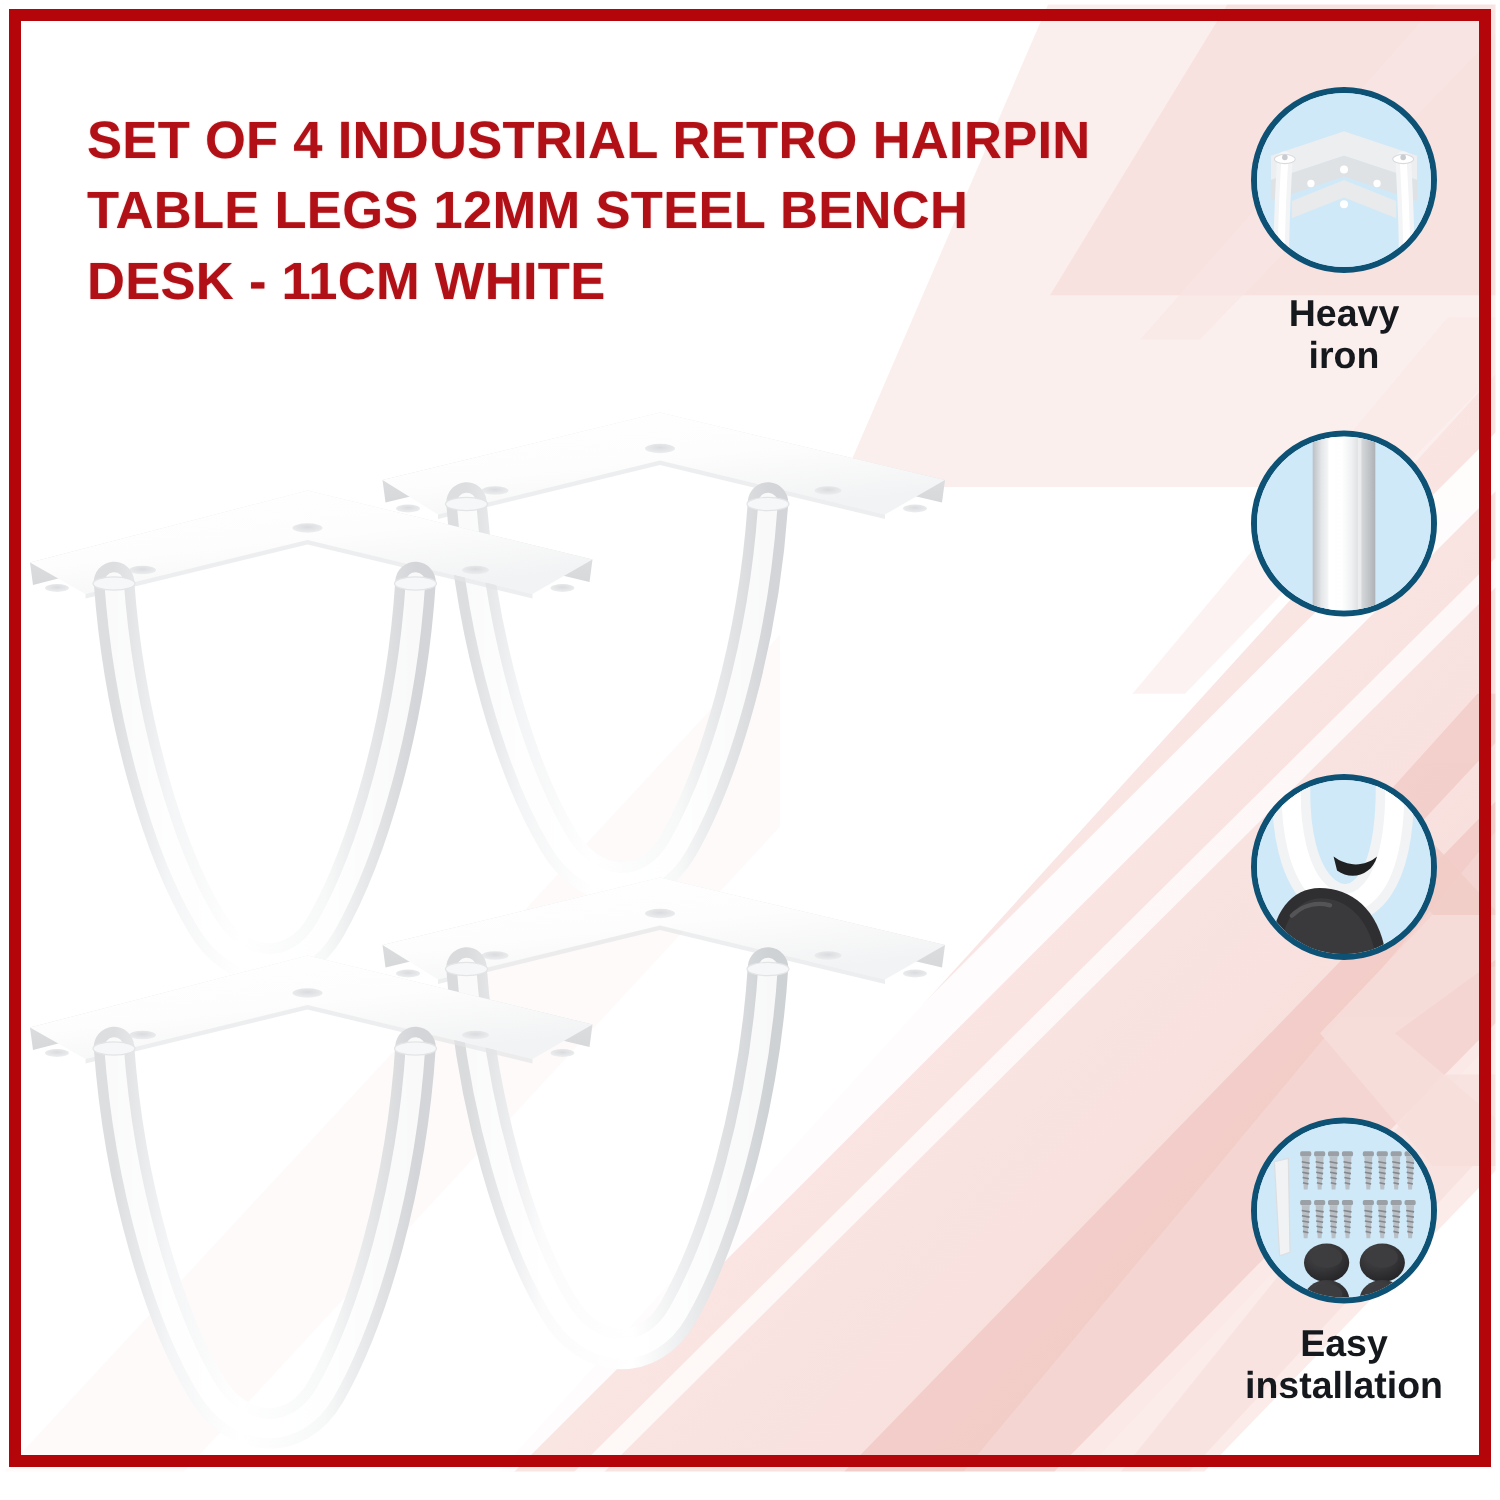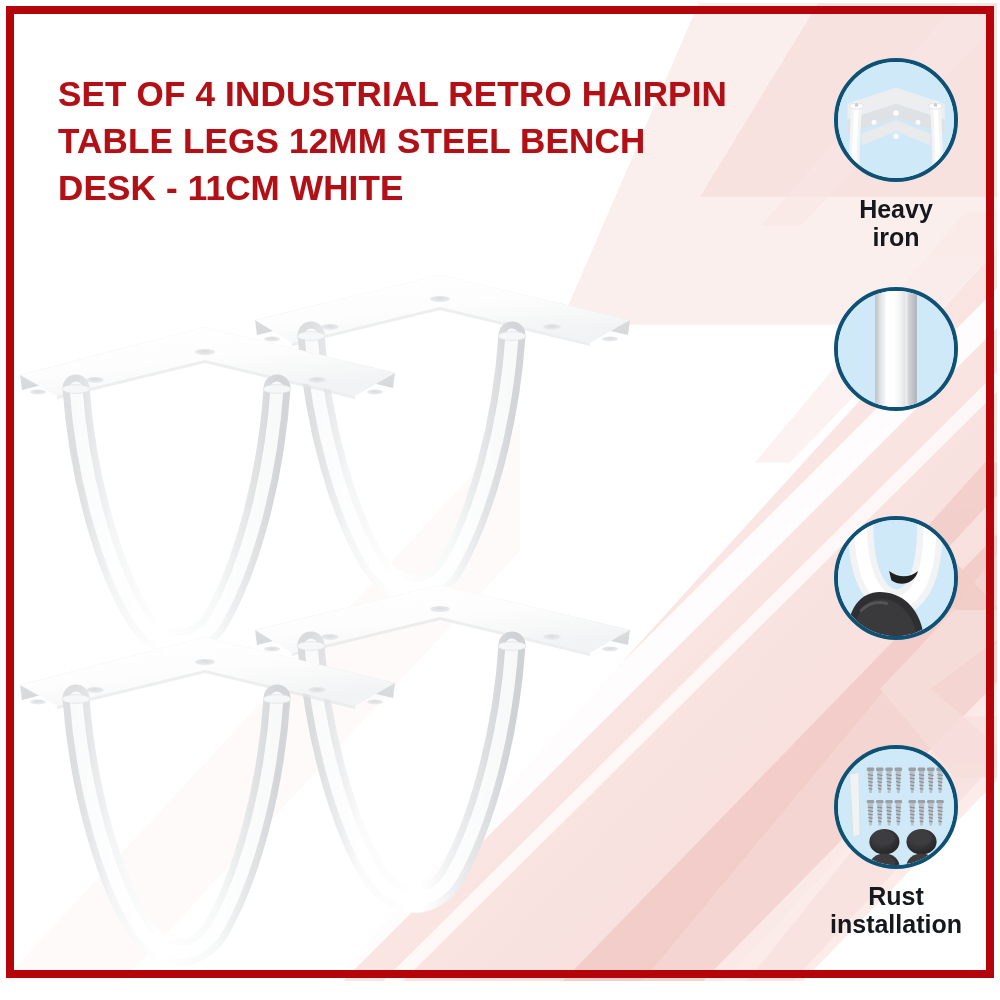--- a/index.html
+++ b/index.html
@@ -359,21 +359,21 @@
             <ellipse cx="72" cy="80" rx="13" ry="11" fill="url(#footG)"></ellipse>
             <ellipse cx="72" cy="77" rx="9" ry="6" fill="#3d3d3f"></ellipse>
             <ellipse cx="40" cy="101" rx="13" ry="11" fill="url(#footG)"></ellipse>
             <ellipse cx="40" cy="98" rx="9" ry="6" fill="#3d3d3f"></ellipse>
             <ellipse cx="72" cy="101" rx="13" ry="11" fill="url(#footG)"></ellipse>
             <ellipse cx="72" cy="98" rx="9" ry="6" fill="#3d3d3f"></ellipse>
           </g>
         </svg>
       </div>
       <div class="feature-label">
-        <span>Rust</span><br>
+        <span>Easy</span><br>
         <span>installation</span>
       </div>
     </div>
   </div>
 
   <div class="frame">
     <div class="frame-inner"></div>
   </div>
 
 </div>

